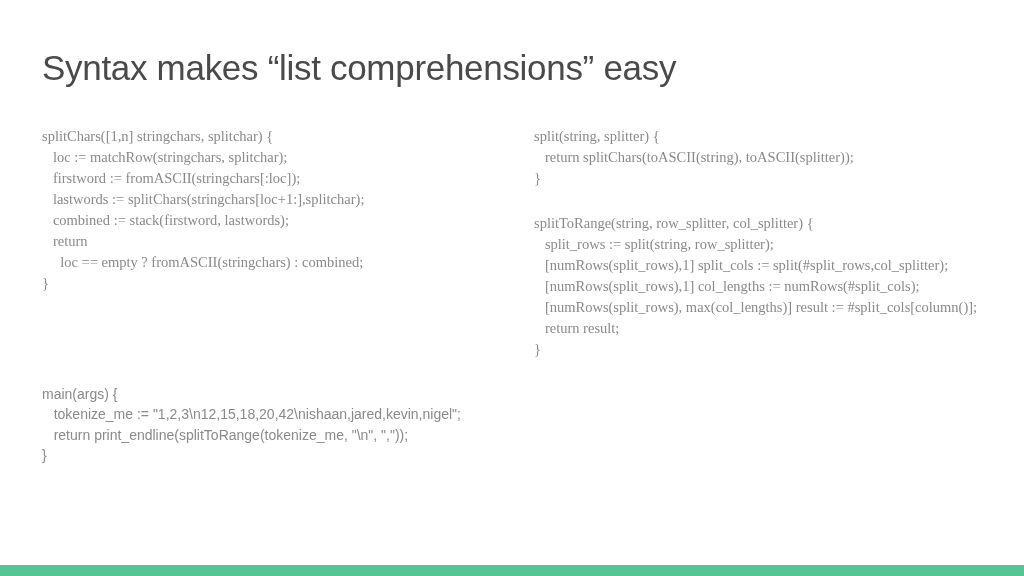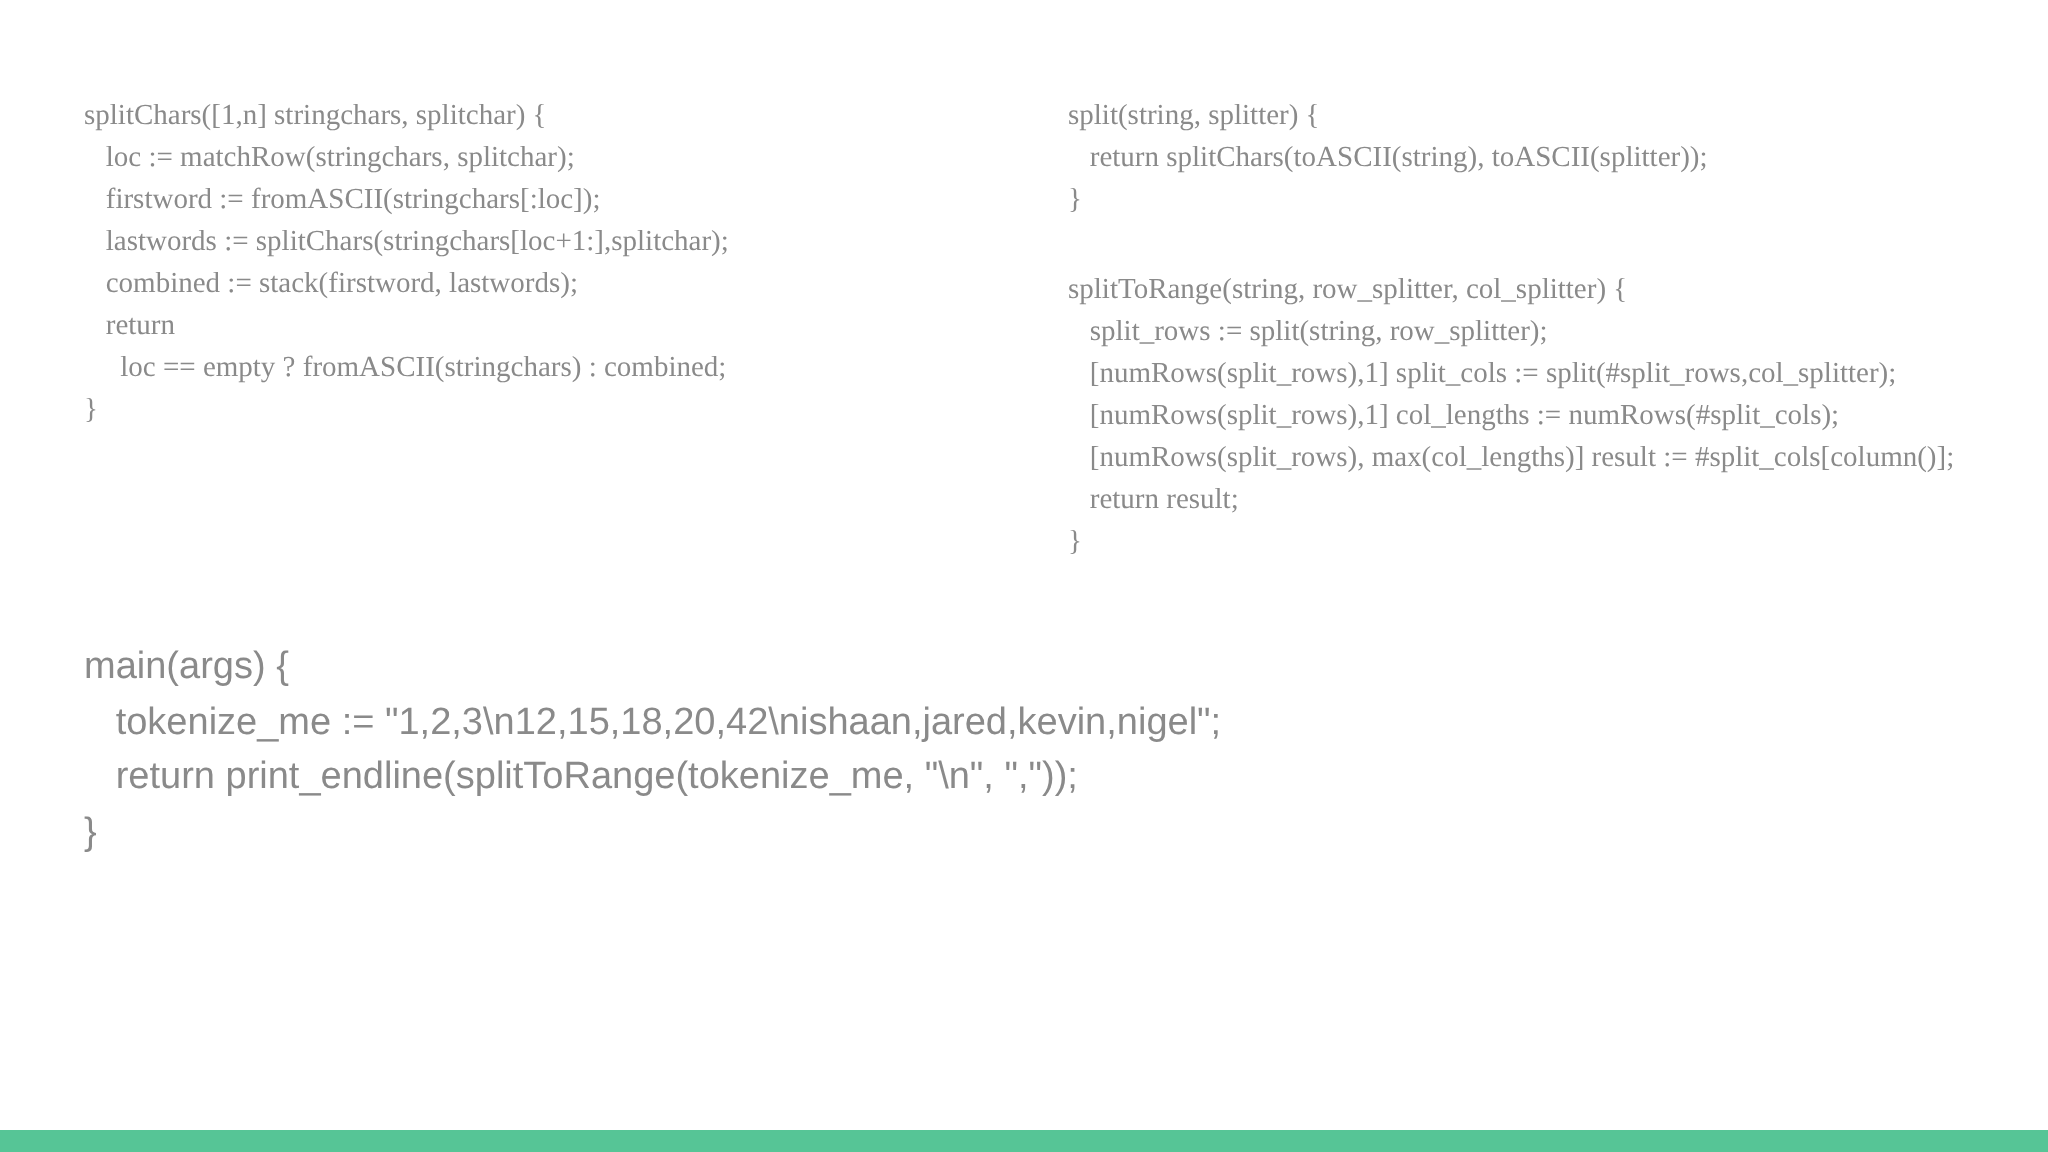--- a/index.html
+++ b/index.html
@@ -34,40 +34,41 @@
     .code-block {
       font-family: Liberation Serif, serif;
       font-size: 14.5px;
       line-height: 1.45;
       color: #8a8a8a;
       white-space: pre;
       margin-bottom: 24px;
       font-weight: 400;
     }
     .bottom-block {
-      margin-top: 14px;
+      margin-top: 0;
       font-family: -apple-system, BlinkMacSystemFont, 'Segoe UI', Helvetica, Arial, sans-serif;
-      font-size: 19px;
+      font-size: 14px;
       line-height: 1.45;
       color: #8a8a8a;
       white-space: pre;
     }
     .footer-bar {
       position: absolute;
       left: 0;
       right: 0;
       bottom: 0;
       height: 11px;
       background: #56c596;
     }
   </style>
 </head>
 <body>
 
 <div class="slide">
+  <h1 class="title">Syntax makes “list comprehensions” easy</h1>
 
   <div class="columns">
     <div class="col-left">
       <div class="code-block">splitChars([1,n] stringchars, splitchar) {
    loc := matchRow(stringchars, splitchar);
    firstword := fromASCII(stringchars[:loc]);
    lastwords := splitChars(stringchars[loc+1:],splitchar);
    combined := stack(firstword, lastwords);
    return
      loc == empty ? fromASCII(stringchars) : combined;

